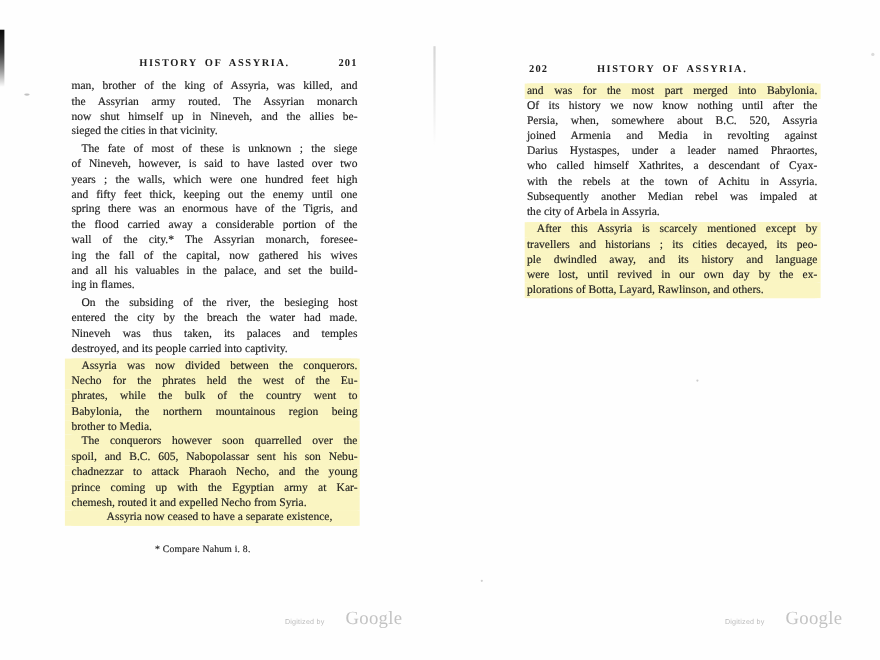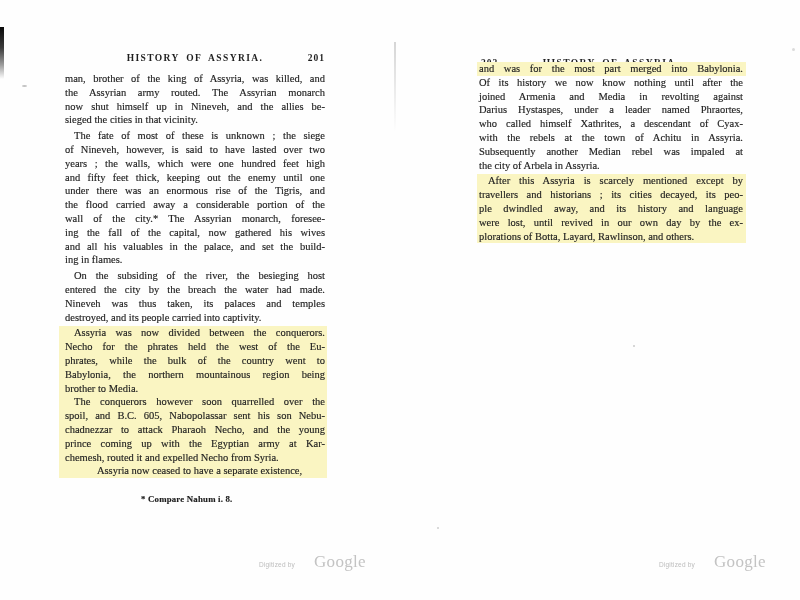--- a/index.html
+++ b/index.html
@@ -25,33 +25,33 @@
   .pg-num{position:absolute;top:0;font-weight:bold;letter-spacing:1px;}
   .pg-num.at-right{right:0;}
   .pg-num.at-left{left:2px;}
 
   .pg-body{
     position:absolute;left:0;right:0;
     font-size:10.5px;line-height:13.8px;
     -webkit-text-stroke:0.15px currentColor;
   }
   #left-page .pg-body{top:19px;}
-  #right-page .pg-body{top:4px;}
+  #right-page .pg-body{top:18px;}
 
   .tline{white-space:nowrap;text-align:left;}
   .tline.just{white-space:normal;text-align:justify;text-align-last:justify;}
   .tline.ind{text-indent:9px;text-align:center;}
   .tline.pgap{margin-top:2px;}
   .tline.hl{background:var(--highlight);}
   #left-page .tline.hl{box-shadow:-6px 0 0 var(--highlight),2px 0 0 var(--highlight);}
   #right-page .tline.hl{box-shadow:-2px 0 0 var(--highlight),3px 0 0 var(--highlight);}
 
   .footnote{
     position:absolute;left:76px;top:441px;
-    font-size:8.8px;letter-spacing:0.2px;white-space:nowrap;font-weight:bold;
+    font-size:8.8px;letter-spacing:0.2px;white-space:nowrap;
     -webkit-text-stroke:0.15px currentColor;
   }
 
   .wm{position:absolute;display:flex;align-items:baseline;gap:19px;}
   #wm-left{left:259px;top:552px;}
   #wm-right{left:659px;top:552px;}
   .wm-pre{font-family:"Liberation Sans","DejaVu Sans",sans-serif;font-size:6.5px;color:var(--wm-small);letter-spacing:0.2px;}
   .wm-logo{font-size:17px;color:var(--wm);letter-spacing:0.3px;}
 
   
@@ -86,21 +86,21 @@
   </div>
   <div class="pg-body">
       <div class="tline just">man, brother of the king of Assyria, was killed, and</div>
       <div class="tline just">the Assyrian army routed. The Assyrian monarch</div>
       <div class="tline just">now shut himself up in Nineveh, and the allies be-</div>
       <div class="tline">sieged the cities in that vicinity.</div>
       <div class="tline just ind pgap">The fate of most of these is unknown ; the siege</div>
       <div class="tline just">of Nineveh, however, is said to have lasted over two</div>
       <div class="tline just">years ; the walls, which were one hundred feet high</div>
       <div class="tline just">and fifty feet thick, keeping out the enemy until one</div>
-      <div class="tline just">under there was an enormous rise of the Tigris, and</div>
+      <div class="tline just">spring there was an enormous have of the Tigris, and</div>
       <div class="tline just">the flood carried away a considerable portion of the</div>
       <div class="tline just">wall of the city.* The Assyrian monarch, foresee-</div>
       <div class="tline just">ing the fall of the capital, now gathered his wives</div>
       <div class="tline just">and all his valuables in the palace, and set the build-</div>
       <div class="tline">ing in flames.</div>
       <div class="tline just ind pgap">On the subsiding of the river, the besieging host</div>
       <div class="tline just">entered the city by the breach the water had made.</div>
       <div class="tline just">Nineveh was thus taken, its palaces and temples</div>
       <div class="tline">destroyed, and its people carried into captivity.</div>
       <div class="tline just ind hl pgap">Assyria was now divided between the conquerors.</div>
@@ -119,20 +119,21 @@
 </div>
 
 <div class="page" id="right-page">
   <div class="pg-header">
     <span class="pg-num at-left">202</span>
     <span class="pg-title">HISTORY OF ASSYRIA.</span>
   </div>
   <div class="pg-body">
       <div class="tline just hl">and was for the most part merged into Babylonia.</div>
       <div class="tline just">Of its history we now know nothing until after the</div>
+      <div class="tline just">Persia, when, somewhere about B.C. 520, Assyria</div>
       <div class="tline just">joined Armenia and Media in revolting against</div>
       <div class="tline just">Darius Hystaspes, under a leader named Phraortes,</div>
       <div class="tline just">who called himself Xathrites, a descendant of Cyax-</div>
       <div class="tline just">with the rebels at the town of Achitu in Assyria.</div>
       <div class="tline just">Subsequently another Median rebel was impaled at</div>
       <div class="tline">the city of Arbela in Assyria.</div>
       <div class="tline just ind hl pgap">After this Assyria is scarcely mentioned except by</div>
       <div class="tline just hl">travellers and historians ; its cities decayed, its peo-</div>
       <div class="tline just hl">ple dwindled away, and its history and language</div>
       <div class="tline just hl">were lost, until revived in our own day by the ex-</div>

